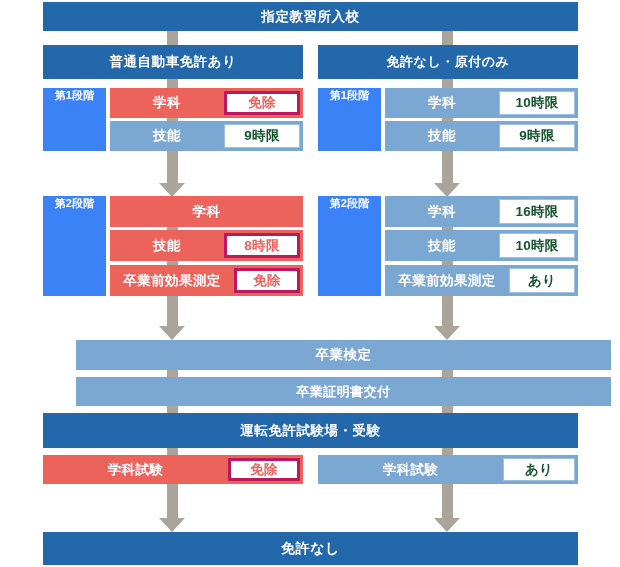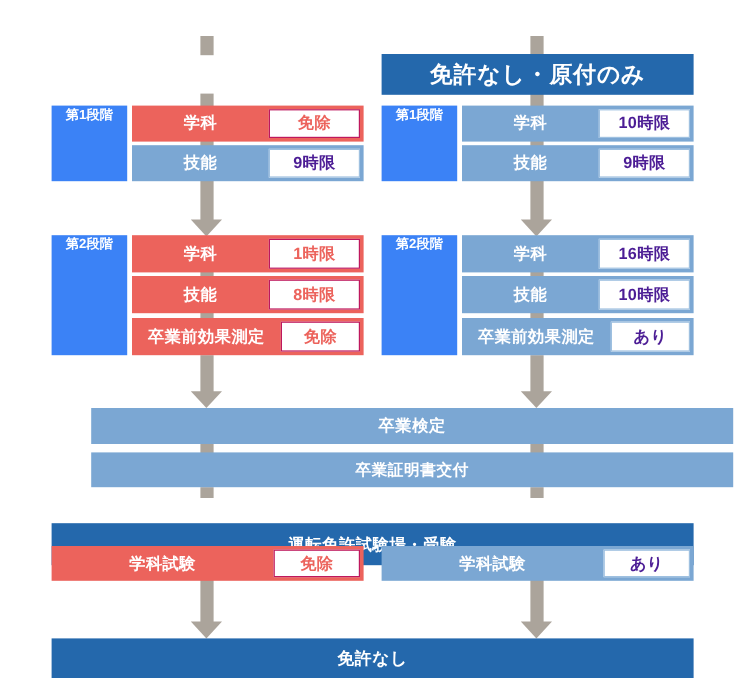--- a/index.html
+++ b/index.html
@@ -68,22 +68,22 @@
     box-sizing:border-box;
     display:flex;
     align-items:center;
     justify-content:center;
     background:#ffffff;
     font-weight:bold;
     font-size:13.5px;
     letter-spacing:.02em;
     margin:3px 3px 3px 0;
   }
-  .row.light .rvalue{color:#4c1d95;border:1px solid #9ec0e0;}
-  .row.red   .rvalue{color:#ec635c;border:1px solid #be185d;}
+  .row.light .rvalue{color:#14532d;border:1px solid #9ec0e0;}
+  .row.red   .rvalue{color:#ec635c;border:3px solid #be185d;}
 
   
   .vw-wide{width:76px;}
   .vw-mid {width:66px;}
   .vw-exam{width:72px;}
 
   
   .conn{
     position:absolute;
     background:#aba49b;
@@ -132,22 +132,28 @@
   <div class="conn" style="left:167px; top:406px; width:11px; height:9px;"></div>
   <div class="conn" style="left:442px; top:406px; width:11px; height:9px;"></div>
   <div class="conn" style="left:167px; top:448px; width:11px; height:9px;"></div>
   <div class="conn" style="left:442px; top:448px; width:11px; height:9px;"></div>
 
   <div class="conn" style="left:167px; top:482px; width:11px; height:38px;"></div>
   <div class="arrow-head" style="left:159px; top:518px;"></div>
   <div class="conn" style="left:442px; top:482px; width:11px; height:38px;"></div>
   <div class="arrow-head" style="left:434px; top:518px;"></div>
 
-
-  <div class="bar dark" style="left:318px; top:45px; width:260px; height:34px; font-size:19px;">
+  <div class="bar dark" style="left:43px; top:2px; width:535px; height:29px; font-size:13.5px;">
+    <span>指定教習所入校</span>
+  </div>
+
+  <div class="bar dark" style="left:43px; top:45px; width:260px; height:34px; font-size:13.5px;">
+    <span>普通自動車免許あり</span>
+  </div>
+  <div class="bar dark" style="left:318px; top:45px; width:260px; height:34px; font-size:13px;">
     <span>免許なし・原付のみ</span>
   </div>
 
   <div class="stage-label" style="left:43px; top:88px; width:63px; height:63px;">
     <span>第1段階</span>
   </div>
 
   <div class="row red" style="left:110px; top:88px; width:193px; height:30px;">
     <span class="rlabel">学科</span>
     <span class="rvalue vw-wide">免除</span>
@@ -171,21 +177,20 @@
     <span class="rlabel">技能</span>
     <span class="rvalue vw-wide">9時限</span>
   </div>
 
   <div class="stage-label" style="left:43px; top:196px; width:63px; height:100px;">
     <span>第2段階</span>
   </div>
 
   <div class="row red" style="left:110px; top:196px; width:193px; height:31px;">
     <span class="rlabel">学科</span>
-    <span class="rvalue vw-wide">1時限</span>
   </div>
 
   <div class="row red" style="left:110px; top:230px; width:193px; height:31px;">
     <span class="rlabel">技能</span>
     <span class="rvalue vw-wide">8時限</span>
   </div>
 
   <div class="row red" style="left:110px; top:265px; width:193px; height:31px;">
     <span class="rlabel">卒業前効果測定</span>
     <span class="rvalue vw-mid">免除</span>
@@ -211,21 +216,21 @@
   </div>
 
   <div class="bar light" style="left:43px; top:340px; width:535px; height:30px; font-size:13.5px;">
     <span>卒業検定</span>
   </div>
 
   <div class="bar light" style="left:43px; top:377px; width:535px; height:29px; font-size:13px; font-weight:bold;">
     <span>卒業証明書交付</span>
   </div>
 
-  <div class="bar dark" style="left:43px; top:436px; width:535px; height:35px; font-size:13.5px;align-items:center;">
+  <div class="bar dark" style="left:43px; top:413px; width:535px; height:35px; font-size:13.5px;align-items:center;">
     <span>運転免許試験場・受験</span>
   </div>
 
   <div class="row red" style="left:43px; top:455px; width:260px; height:29px;">
     <span class="rlabel">学科試験</span>
     <span class="rvalue vw-exam">免除</span>
   </div>
 
   <div class="row light" style="left:318px; top:455px; width:260px; height:29px;">
     <span class="rlabel">学科試験</span>

